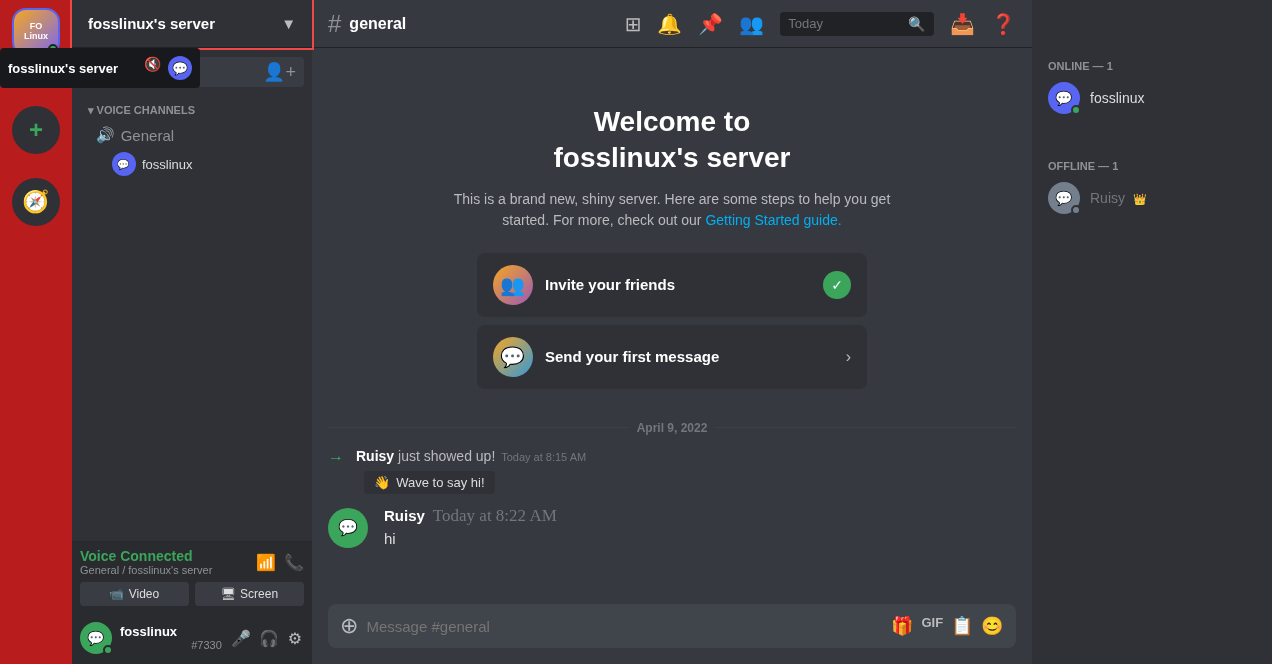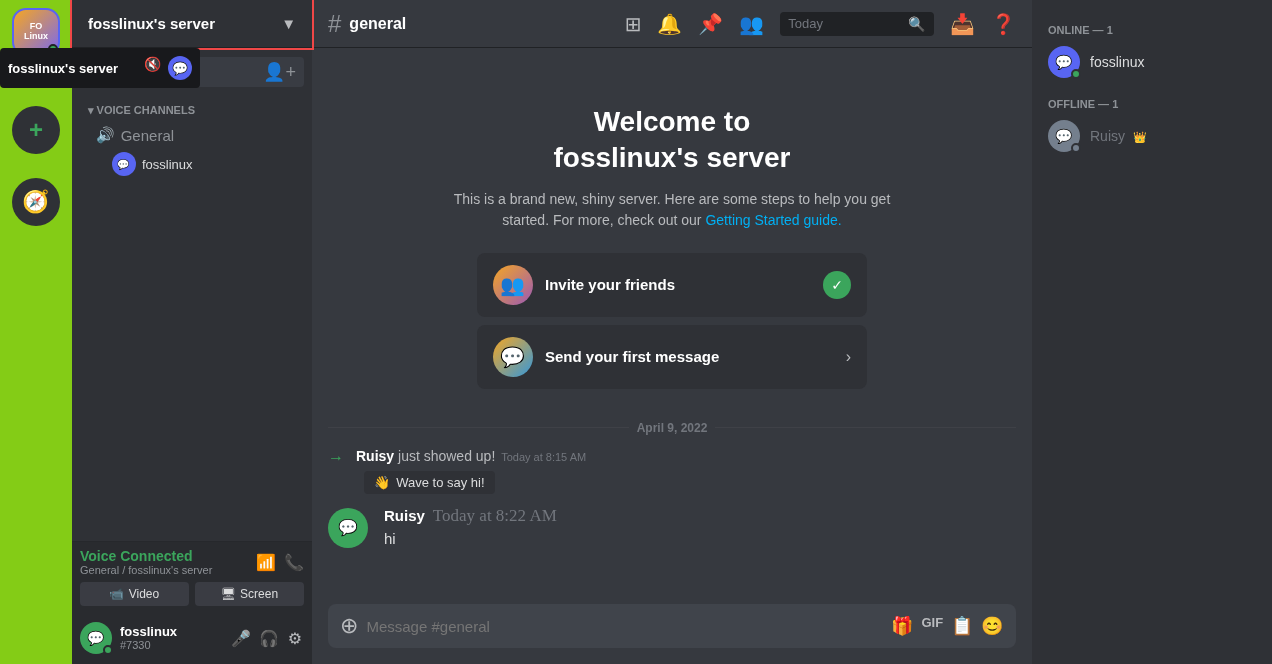--- a/index.html
+++ b/index.html
@@ -1,21 +1,21 @@
 <!DOCTYPE html>
 <html><head>
   <meta charset="utf-8">
   <style>
     * { margin: 0; padding: 0; box-sizing: border-box; }
     body { width: 1272px; height: 664px; overflow: hidden; background: #1e2124; font-family: 'Segoe UI', Arial, sans-serif; display: flex; }
 
     
     .server-list {
       width: 72px;
-      background: #84cc16;
+      background: #b91c1c;
       display: flex;
       flex-direction: column;
       align-items: center;
       padding: 8px 0;
       gap: 24px;
       flex-shrink: 0;
       overflow: hidden;
     }
     .server-icon {
       width: 48px;
@@ -226,20 +226,21 @@
     .user-name {
       font-size: 13px;
       font-weight: 600;
       color: white;
       line-height: 1.2;
     }
     .user-tag {
       font-size: 11px;
       color: #8e9297;
       line-height: 1.2;
+      text-align: right;
     }
     .user-controls {
       display: flex;
       gap: 4px;
       color: #b9bbbe;
       font-size: 16px;
     }
     .user-controls span {
       cursor: pointer;
       padding: 2px;
@@ -561,20 +562,21 @@
       padding: 16px 8px;
       overflow-y: auto;
       flex-shrink: 0;
     }
     .members-section-header {
       font-size: 11px;
       font-weight: 700;
       color: #8e9297;
       text-transform: uppercase;
       padding: 8px 8px 4px;
+      margin-top: 36px;
     }
     .member-item {
       display: flex;
       align-items: center;
       padding: 6px 8px;
       border-radius: 4px;
       cursor: pointer;
       gap: 10px;
     }
     .member-avatar {
@@ -804,21 +806,21 @@
 <div class="members-list">
   <div class="members-section-header">ONLINE — 1</div>
   <div class="member-item">
     <div class="member-avatar">
       <div class="member-avatar-img">💬</div>
       <div class="member-status online"></div>
     </div>
     <span class="member-name">fosslinux</span>
   </div>
 
-  <div class="members-section-header" style="margin-top:6px;">OFFLINE — 1</div>
+  <div class="members-section-header" style="margin-top:32px;">OFFLINE — 1</div>
   <div class="member-item">
     <div class="member-avatar">
       <div class="member-avatar-img" style="background:#747f8d;">💬</div>
       <div class="member-status offline"></div>
     </div>
     <span class="member-name offline-text">
       <span>Ruisy</span>
       <span class="crown-icon">👑</span>
     </span>
   </div>

